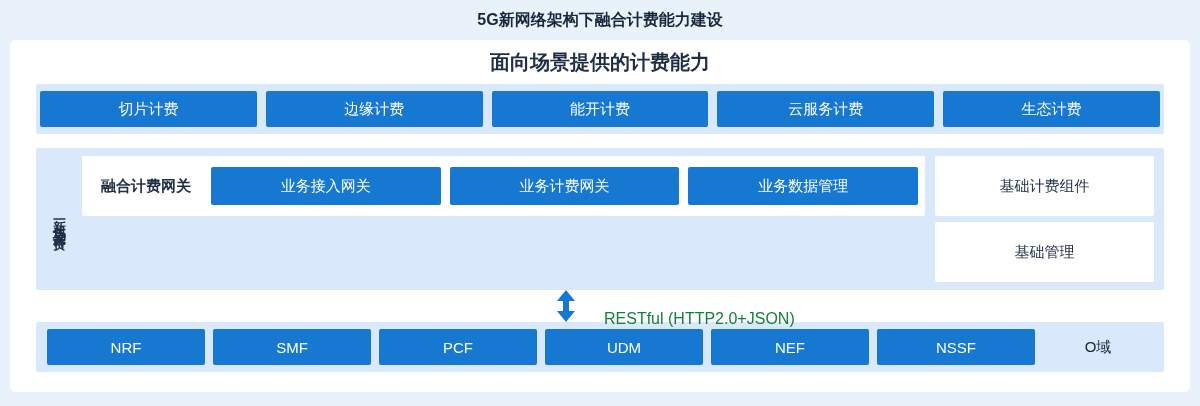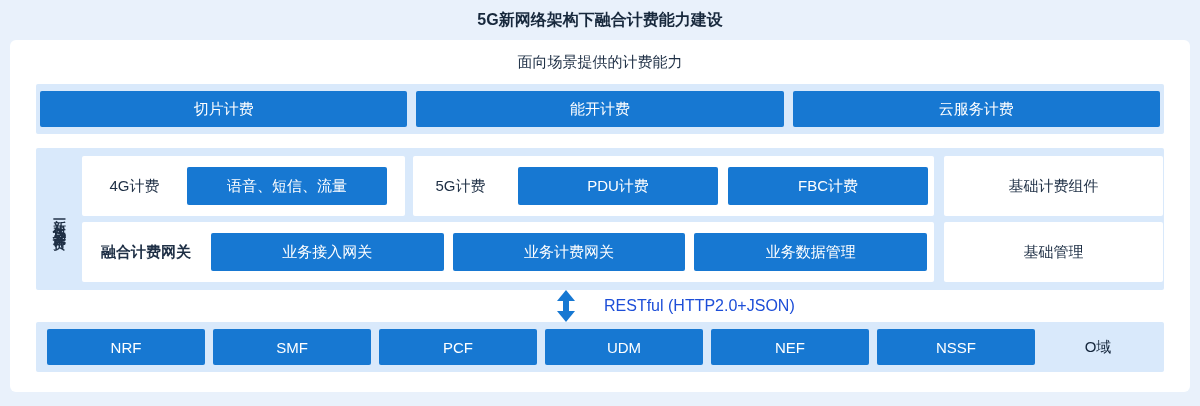--- a/index.html
+++ b/index.html
@@ -29,22 +29,22 @@
     height: 352px;
     background: #ffffff;
     border-radius: 6px;
     overflow: hidden;
   }
   .section-header {
     margin-top: 12px;
     height: 20px;
     line-height: 20px;
     text-align: center;
-    font-size: 15px;
-    font-weight: 400;
+    font-size: 20px;
+    font-weight: 700;
     color: #1e2f45;
   }
   .strip {
     margin: 12px 26px 0;
     height: 50px;
     background: #d9e9fb;
     display: flex;
     align-items: center;
     padding: 0 4px;
     gap: 9px;
@@ -121,25 +121,25 @@
     flex-direction: column;
     justify-content: space-between;
   }
   .side-box { height: 60px; justify-content: center; font-size: 15px; }
   
   .connector { position: relative; height: 32px; }
   .arrow-icon { position: absolute; left: 547px; top: 0; width: 18px; height: 32px; }
   .connector-label {
     position: absolute;
     left: 594px;
-    top: 0;
+    top: 13px;
     height: 44px;
     line-height: 32px;
     font-size: 16px;
-    color: #1d4ed8;
+    color: #15803d;
   }
   
   .nf-strip { margin-top: 0; padding: 16px 11px; gap: 8px; }
   .nf-btn { flex: none; width: 158px; }
   .domain-label {
     flex: 1;
     height: 36px;
     display: flex;
     align-items: center;
     justify-content: center;
@@ -151,40 +151,31 @@
 <body>
 
 <div class="page-title">5G新网络架构下融合计费能力建设</div>
 
 <div class="container">
 
   <div class="section-header">面向场景提供的计费能力</div>
 
   <div class="strip">
     <div class="blue-btn cap-btn">切片计费</div>
+    <div class="blue-btn cap-btn">边缘计费</div>
     <div class="blue-btn cap-btn">能开计费</div>
     <div class="blue-btn cap-btn">云服务计费</div>
+    <div class="blue-btn cap-btn">生态计费</div>
   </div>
 
   <div class="scene">
     <div class="scene-sidebar">
       <span class="vertical-text">新一代场景计费</span>
     </div>
     <div class="scene-main">
-      <div class="scene-row">
-        <div class="white-box box-4g">
-          <span class="group-label">4G计费</span>
-          <div class="blue-btn">语音、短信、流量</div>
-        </div>
-        <div class="white-box box-5g">
-          <span class="group-label">5G计费</span>
-          <div class="blue-btn">PDU计费</div>
-          <div class="blue-btn">FBC计费</div>
-        </div>
-      </div>
       <div class="scene-row">
         <div class="white-box box-gateway">
           <span class="group-label">融合计费网关</span>
           <div class="blue-btn">业务接入网关</div>
           <div class="blue-btn">业务计费网关</div>
           <div class="blue-btn">业务数据管理</div>
         </div>
       </div>
     </div>
     <div class="scene-side">

